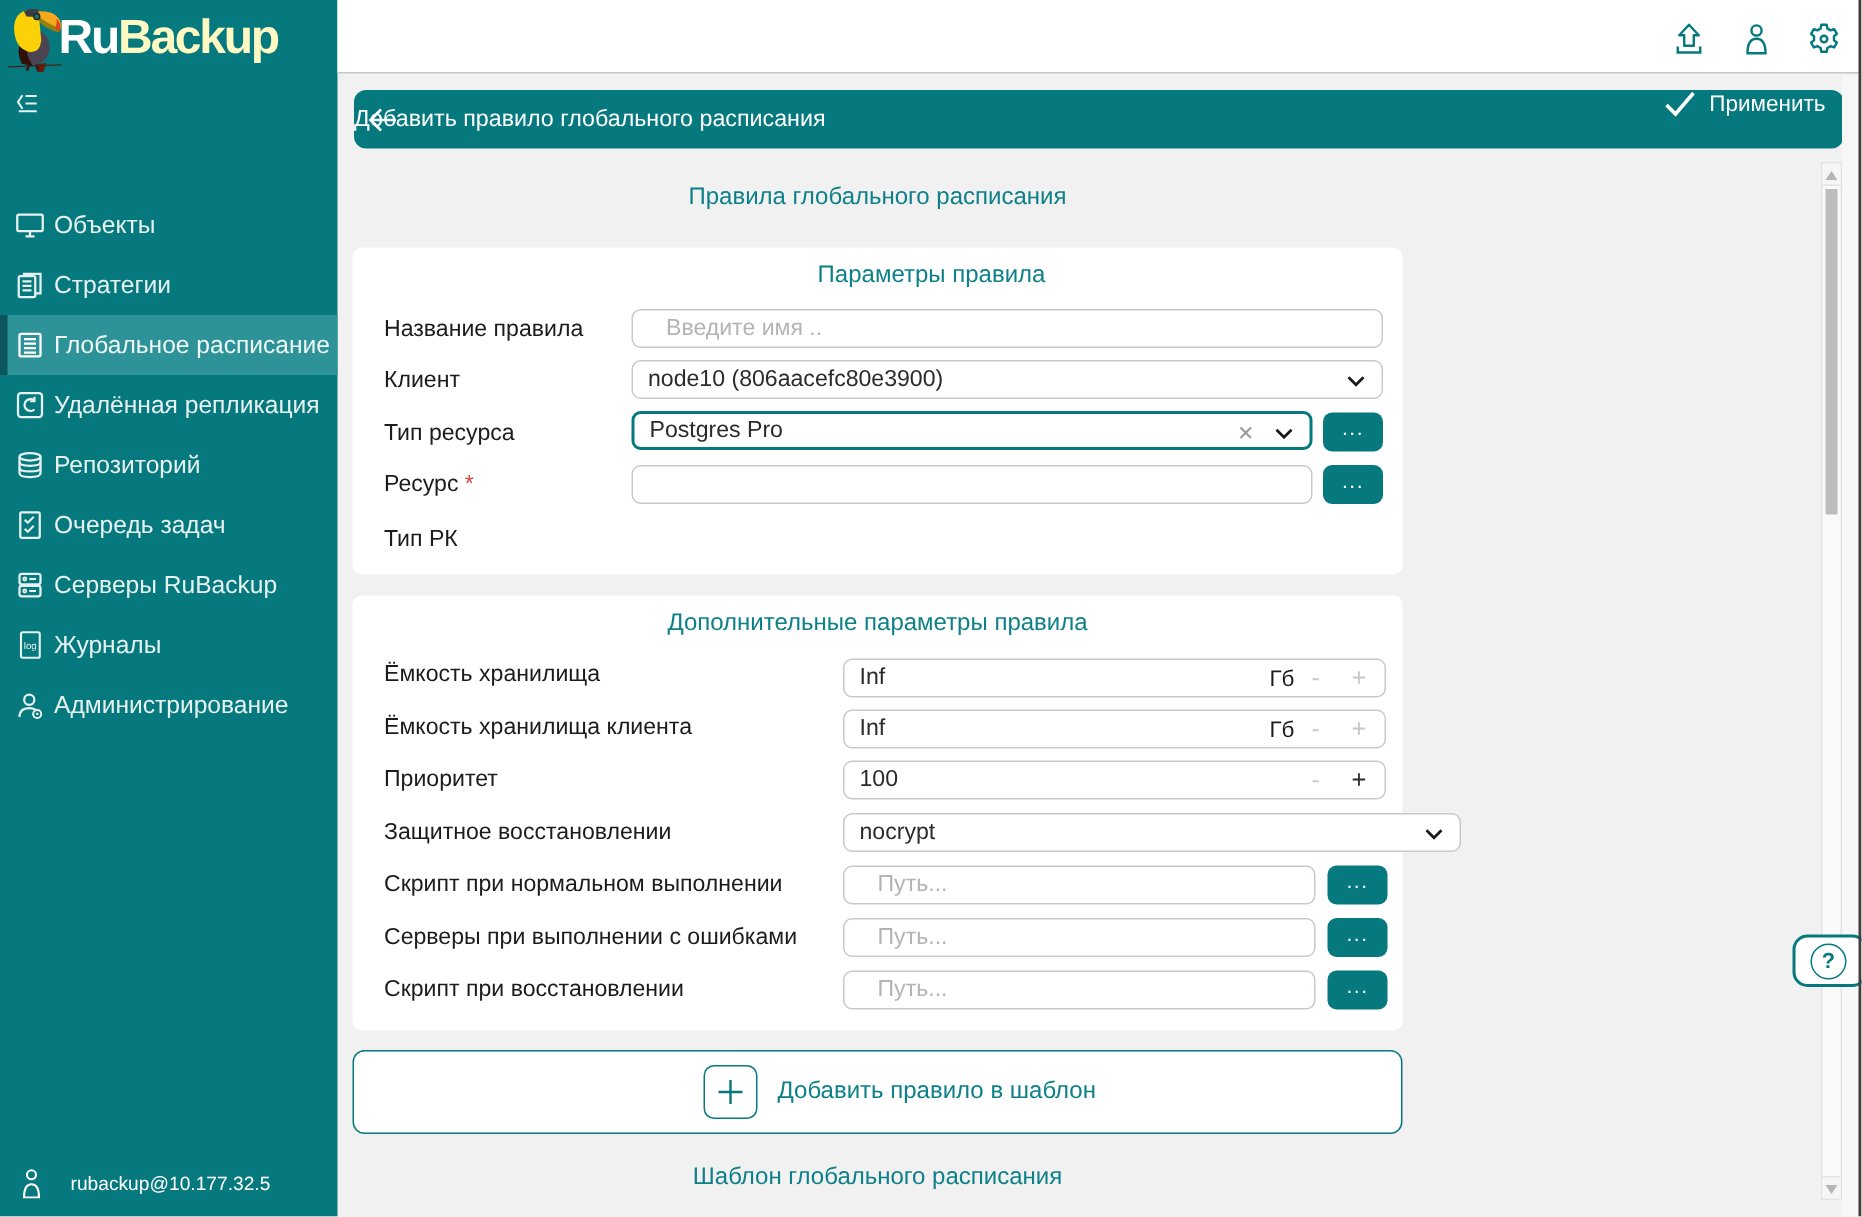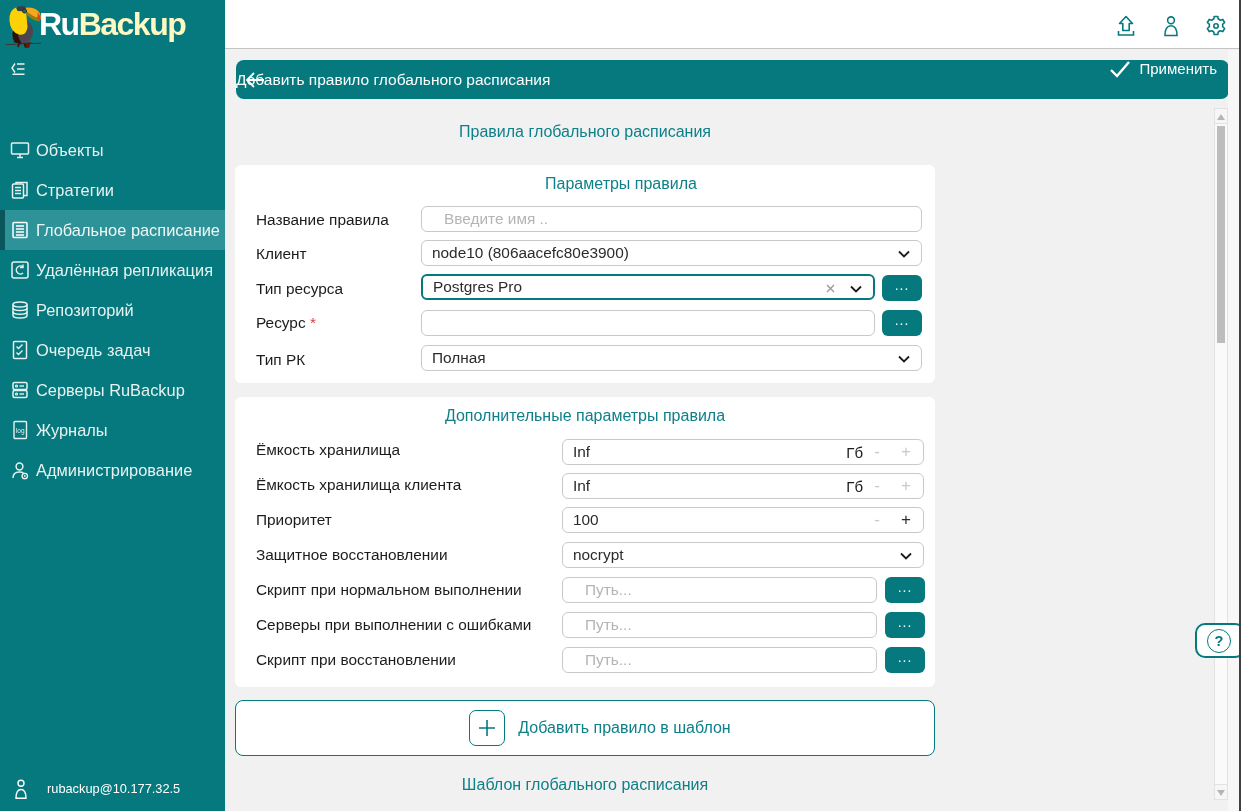--- a/index.html
+++ b/index.html
@@ -198,44 +198,39 @@
       </svg>
     <svg class="chev" width="14" height="14" viewBox="0 0 14 14" fill="none" stroke="#1a1a1a" stroke-width="1.8">
         <path d="M2 4.5 L7 9.5 L12 4.5"></path>
       </svg>
   </div>
   <div class="dots abs" style="left:647px; top:110px;">...</div>
   <div class="label" style="top:149px">Ресурс <span class="red">*</span></div>
   <div class="inp" style="left:186px; top:145px; width:454px;"></div>
   <div class="dots abs" style="left:647px; top:145px;">...</div>
   <div class="label" style="top:186px">Тип РК</div>
-  <div class="inp" style="left:186px; top:180px; width:501px;">Полная
-    <svg class="chev" width="14" height="14" viewBox="0 0 14 14" fill="none" stroke="#1a1a1a" stroke-width="1.8">
-        <path d="M2 4.5 L7 9.5 L12 4.5"></path>
-      </svg>
-  </div>
 </div>
 
 <div class="card abs" style="top:397px; height:290px;">
   <div class="theading abs" style="left:0; top:10px; width:700px;">Дополнительные параметры правила</div>
 
   <div class="label" style="top:44px">Ёмкость хранилища</div>
   <div class="inp num" style="left:327px; top:42px; width:362px;">Inf
     <span class="unit">Гб</span><span class="minus">-</span><span class="plus">+</span>
   </div>
   <div class="label" style="top:79px">Ёмкость хранилища клиента</div>
   <div class="inp num" style="left:327px; top:76px; width:362px;">Inf
     <span class="unit">Гб</span><span class="minus">-</span><span class="plus">+</span>
   </div>
   <div class="label" style="top:114px">Приоритет</div>
   <div class="inp num" style="left:327px; top:110px; width:362px;">100
     <span class="minus">-</span><span class="plus" style="color:#2b2b2b">+</span>
   </div>
   <div class="label" style="top:149px">Защитное восстановлении</div>
-  <div class="inp" style="left:327px; top:145px; width:362px;">nocrypt
+  <div class="inp" style="left:327px; top:145px; width:412px;">nocrypt
     <svg class="chev" width="14" height="14" viewBox="0 0 14 14" fill="none" stroke="#1a1a1a" stroke-width="1.8">
         <path d="M2 4.5 L7 9.5 L12 4.5"></path>
       </svg>
   </div>
   <div class="label" style="top:184px">Скрипт при нормальном выполнении</div>
   <div class="inp" style="left:327px; top:180px; width:315px;">
       <span class="ph">Путь...</span>
     </div>
   <div class="dots abs" style="left:650px; top:180px;">...</div>
   <div class="label" style="top:219px">Серверы при выполнении с ошибками</div>

